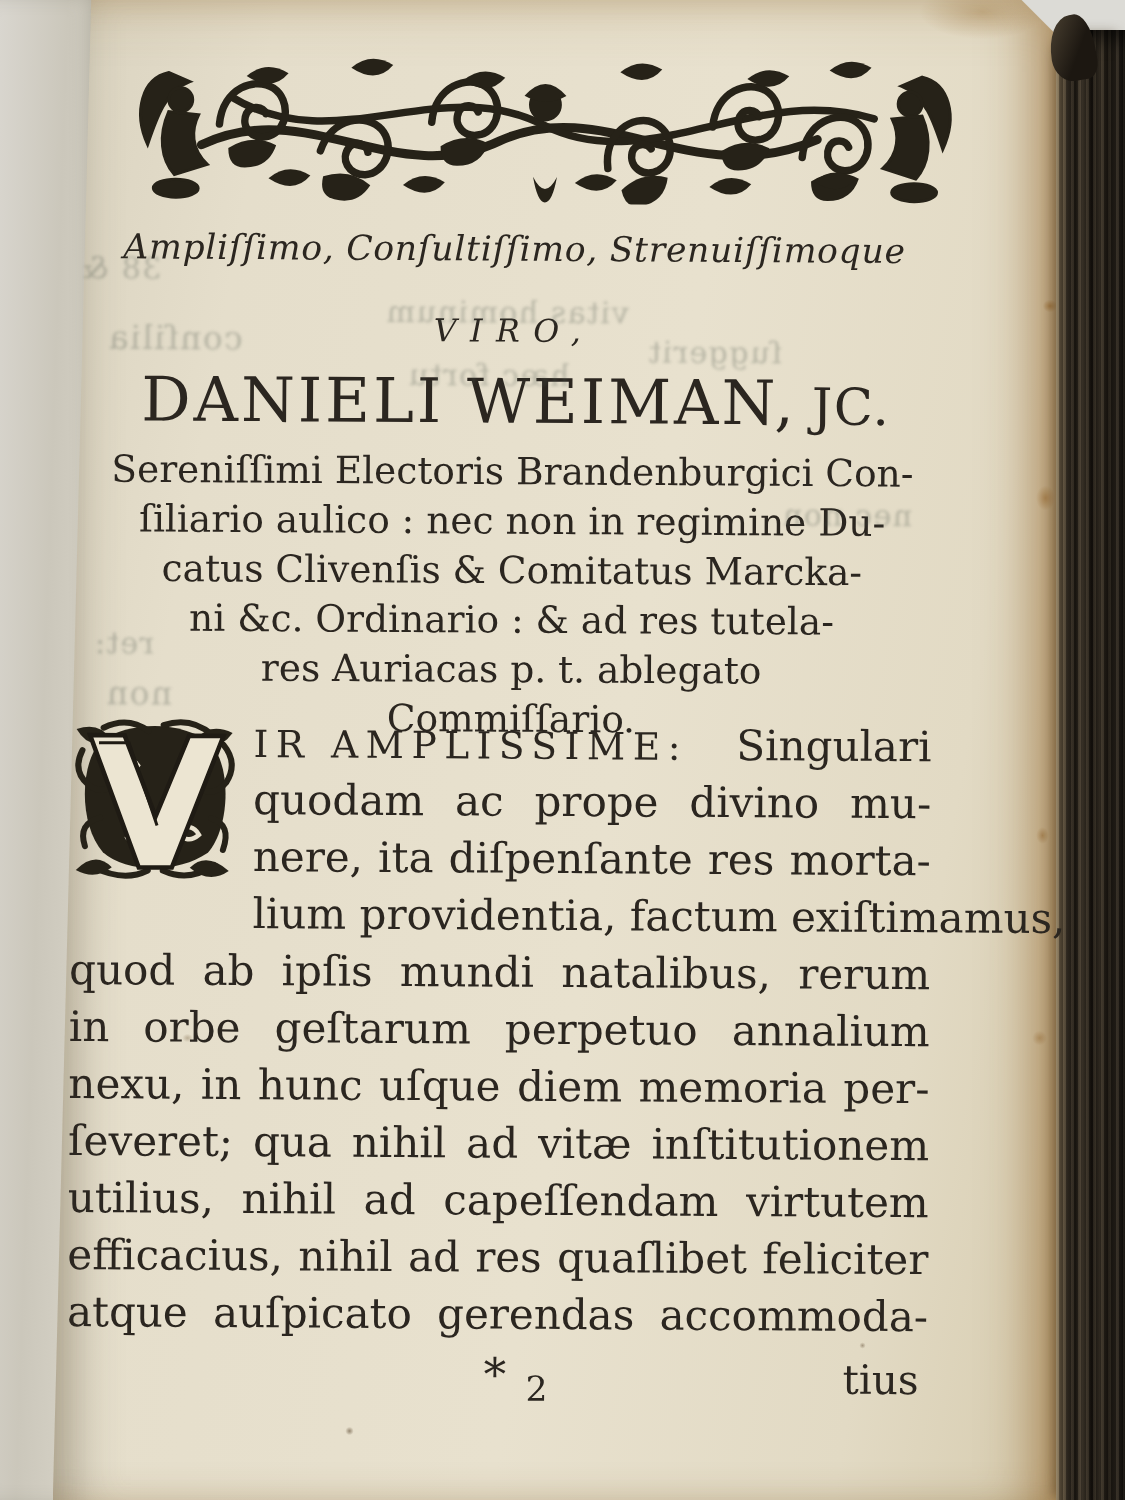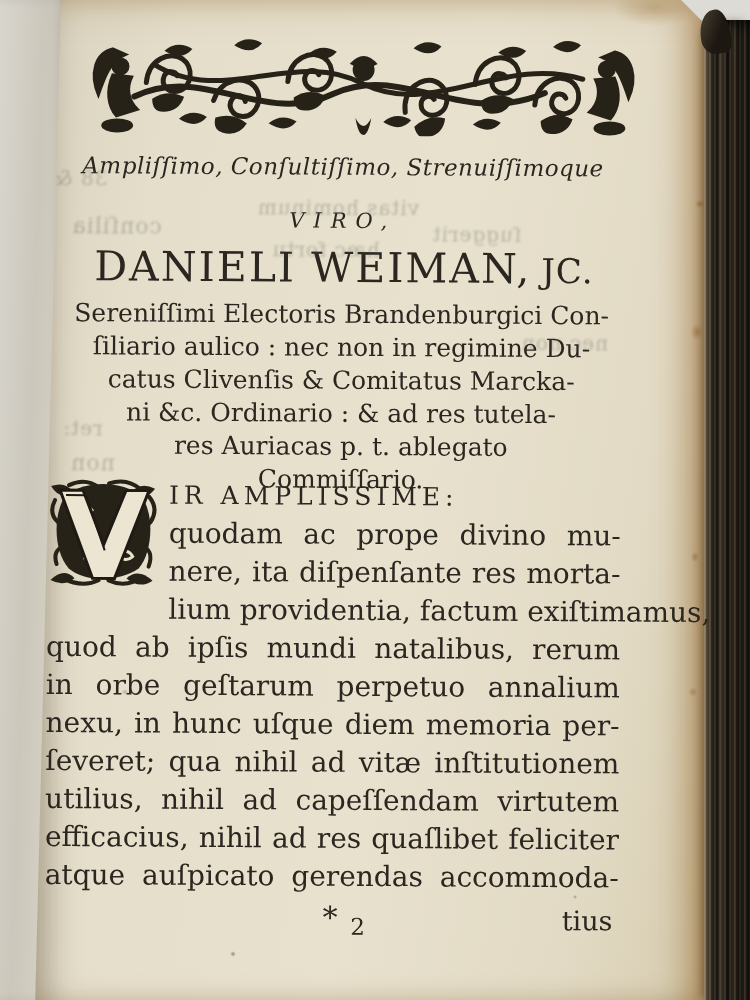--- a/index.html
+++ b/index.html
@@ -208,20 +208,21 @@
             <path d="M38,80 q8,-8 15,0 q-7,8 -15,0"></path>
             <path d="M72,76 q9,-7 14,2 q-8,7 -14,-2"></path>
           </g>
           <polygon points="13,12 36,12 57,66 79,12 102,12 68,100 46,100" fill="#ece5d2" stroke="#1f1b14" stroke-width="3"></polygon>
           <path d="M19,17 L39,17 L58,72" fill="none" stroke="#1f1b14" stroke-width="2"></path>
         </svg>
       </div>
 
       <div class="pline first">
         <span class="sc">IR AMPLISSIME:</span>
+        <span class="rest">Singulari</span>
       </div>
       <div class="pline">quodam ac prope divino mu-</div>
       <div class="pline">nere, ita diſpenſante res morta-</div>
       <div class="pline">lium providentia, factum exiſtimamus,</div>
       <div class="pline">quod ab ipſis mundi natalibus, rerum</div>
       <div class="pline">in orbe geſtarum perpetuo annalium</div>
       <div class="pline">nexu, in hunc uſque diem memoria per-</div>
       <div class="pline">ſeveret; qua nihil ad vitæ inſtitutionem</div>
       <div class="pline">utilius, nihil ad capeſſendam virtutem</div>
       <div class="pline">efficacius, nihil ad res quaſlibet feliciter</div>

